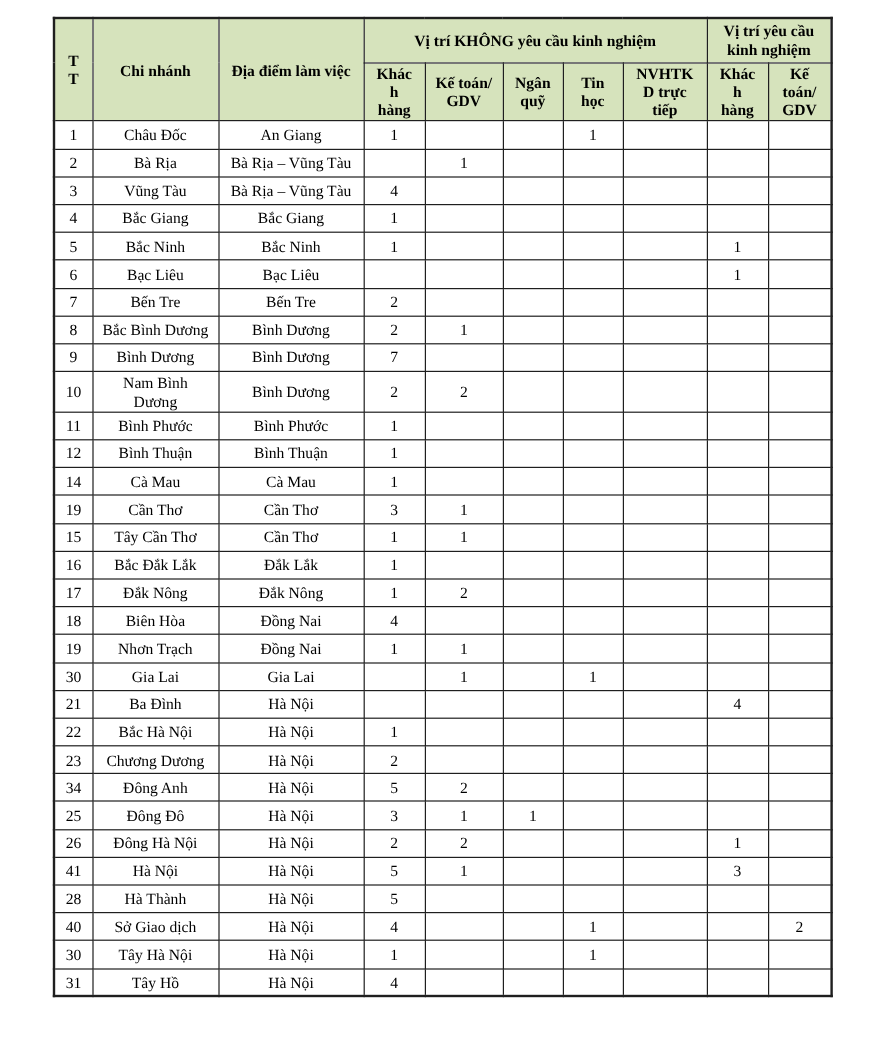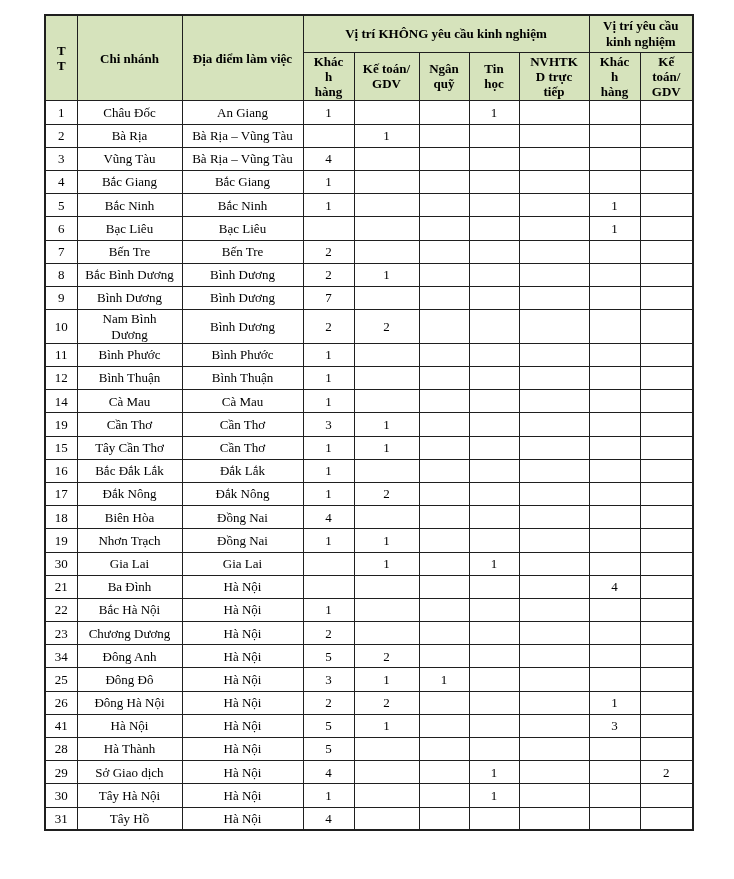--- a/index.html
+++ b/index.html
@@ -420,21 +420,21 @@
           <td>Hà Nội</td>
           <td>5</td>
           <td></td>
           <td></td>
           <td></td>
           <td></td>
           <td></td>
           <td></td>
         </tr>
         <tr>
-          <td>29</td>
+          <td>40</td>
           <td>Sở Giao dịch</td>
           <td>Hà Nội</td>
           <td>4</td>
           <td></td>
           <td></td>
           <td>1</td>
           <td></td>
           <td></td>
           <td>2</td>
         </tr>

